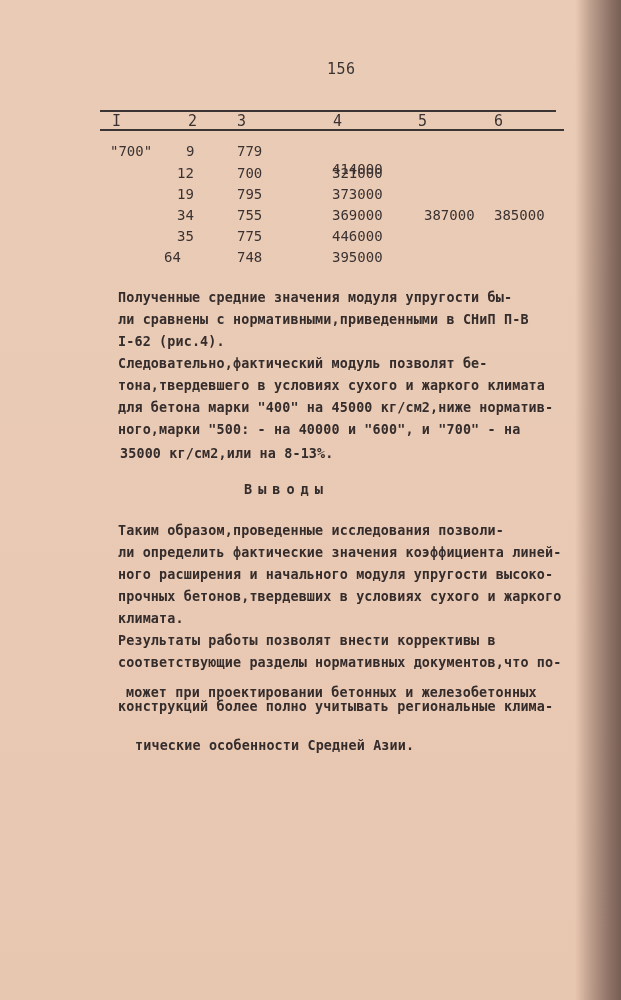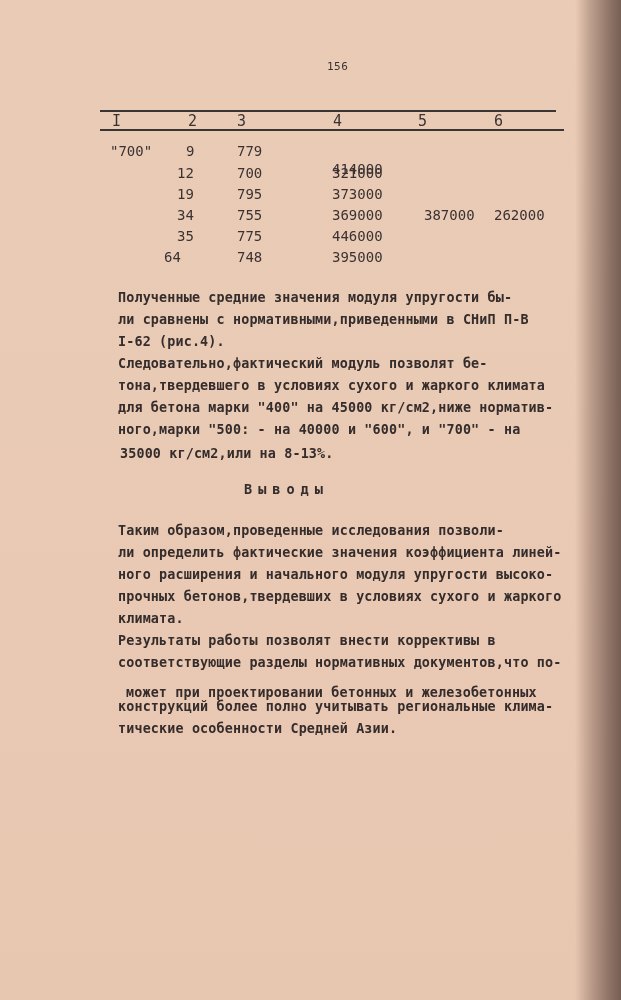--- a/index.html
+++ b/index.html
@@ -10,21 +10,21 @@
     color: #3a3030;
   }
   .page-bg {
     position: absolute; inset: 0;
     background:
       linear-gradient(to right, rgba(0,0,0,0) 0px, rgba(0,0,0,0) 575px, rgba(110,80,70,0.35) 590px, rgba(80,55,50,0.6) 610px, rgba(70,50,45,0.7) 621px),
       linear-gradient(to bottom, #eaccb6, #e8c7b1);
   }
   .page-number {
     position: absolute; left: 327px; top: 60px;
-    font-size: 11px; letter-spacing: 0.5px; color: #3b3333;
+    font-size: 15px; letter-spacing: 0.5px; color: #3b3333;
   }
   .table-rule { position: absolute; height: 2px; background: #3a3434; }
   .rule-top { left: 100px; top: 110px; width: 456px; }
   .rule-head { left: 100px; top: 129px; width: 464px; }
   .cell { position: absolute; font-size: 14px; color: #3a3232; white-space: nowrap; }
   .head-cell { top: 112px; font-size: 15px; }
   .text-line {
     position: absolute; left: 118px; font-size: 13.4px; letter-spacing: 0.15px;
     white-space: nowrap; color: #352c2c; font-weight: bold;
   }
@@ -64,21 +64,21 @@
   <div>
     <div class="cell" style="left:177px;top:186px">19</div>
     <div class="cell" style="left:237px;top:186px">795</div>
     <div class="cell" style="left:332px;top:186px">373000</div>
   </div>
   <div>
     <div class="cell" style="left:177px;top:207px">34</div>
     <div class="cell" style="left:237px;top:207px">755</div>
     <div class="cell" style="left:332px;top:207px">369000</div>
     <div class="cell" style="left:424px;top:207px">387000</div>
-    <div class="cell" style="left:494px;top:207px">262000</div>
+    <div class="cell" style="left:494px;top:207px">385000</div>
   </div>
   <div>
     <div class="cell" style="left:177px;top:228px">35</div>
     <div class="cell" style="left:237px;top:228px">775</div>
     <div class="cell" style="left:332px;top:228px">446000</div>
   </div>
   <div>
     <div class="cell" style="left:164px;top:249px">64</div>
     <div class="cell" style="left:237px;top:249px">748</div>
     <div class="cell" style="left:332px;top:249px">395000</div>
@@ -107,14 +107,14 @@
   <pre class="text-line" style="top:567px;margin:0">ного расширения и начального модуля упругости высоко-</pre>
   <pre class="text-line" style="top:589px;margin:0">прочных бетонов,твердевших в условиях сухого и жаркого</pre>
   <pre class="text-line" style="top:611px;margin:0">климата.</pre>
 </div>
 
 <div>
   <pre class="text-line" style="top:633px;margin:0">      Результаты работы позволят внести коррективы в</pre>
   <pre class="text-line" style="top:655px;margin:0">соответствующие разделы нормативных документов,что по-</pre>
   <pre class="text-line" style="top:677px;margin:8px">может при проектировании бетонных и железобетонных</pre>
   <pre class="text-line" style="top:699px;margin:0">конструкций более полно  учитывать региональные клима-</pre>
-  <pre class="text-line" style="top:721px;margin:0">тические особенности Средней Азии.</pre>
+  <pre class="text-line" style="top:721px;margin:17px">тические особенности Средней Азии.</pre>
 </div>
 
 </body></html>

